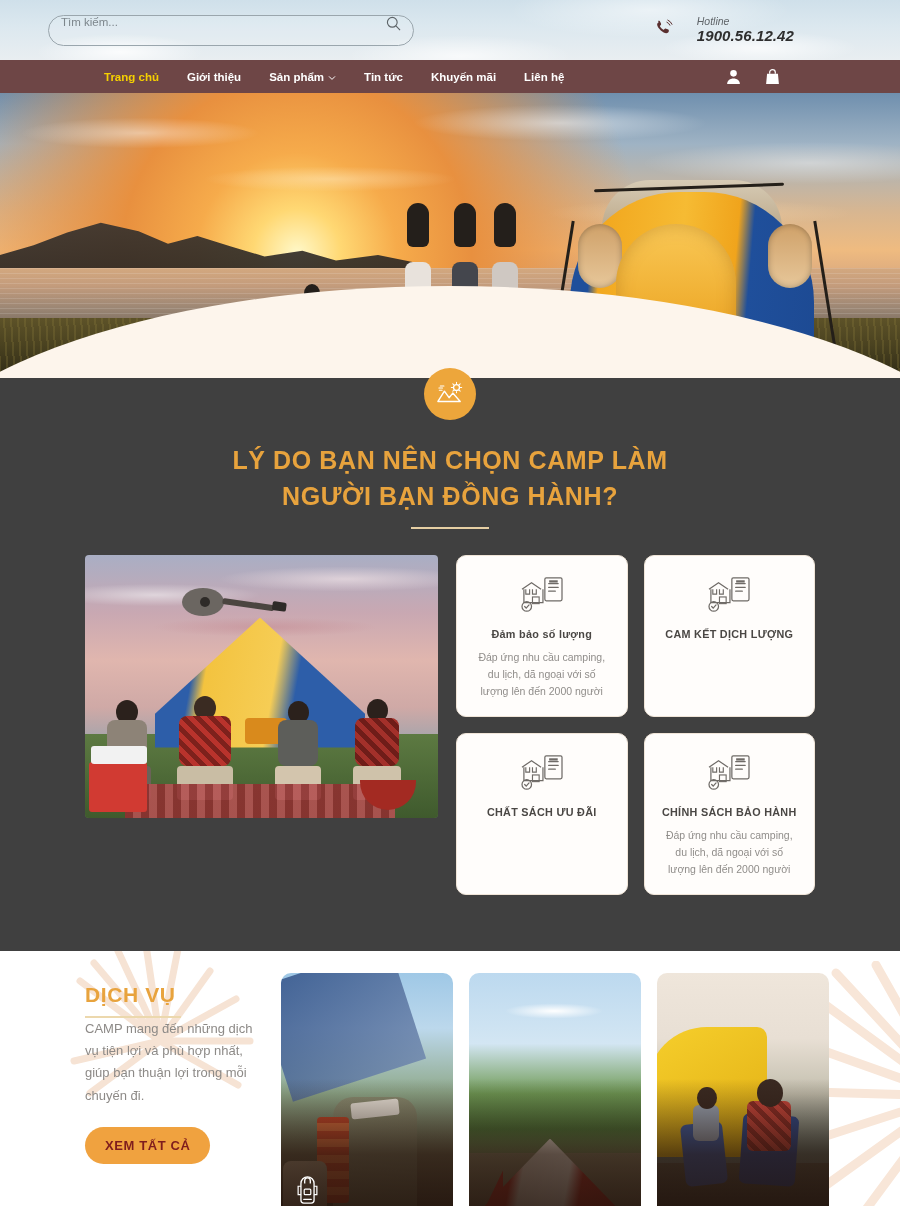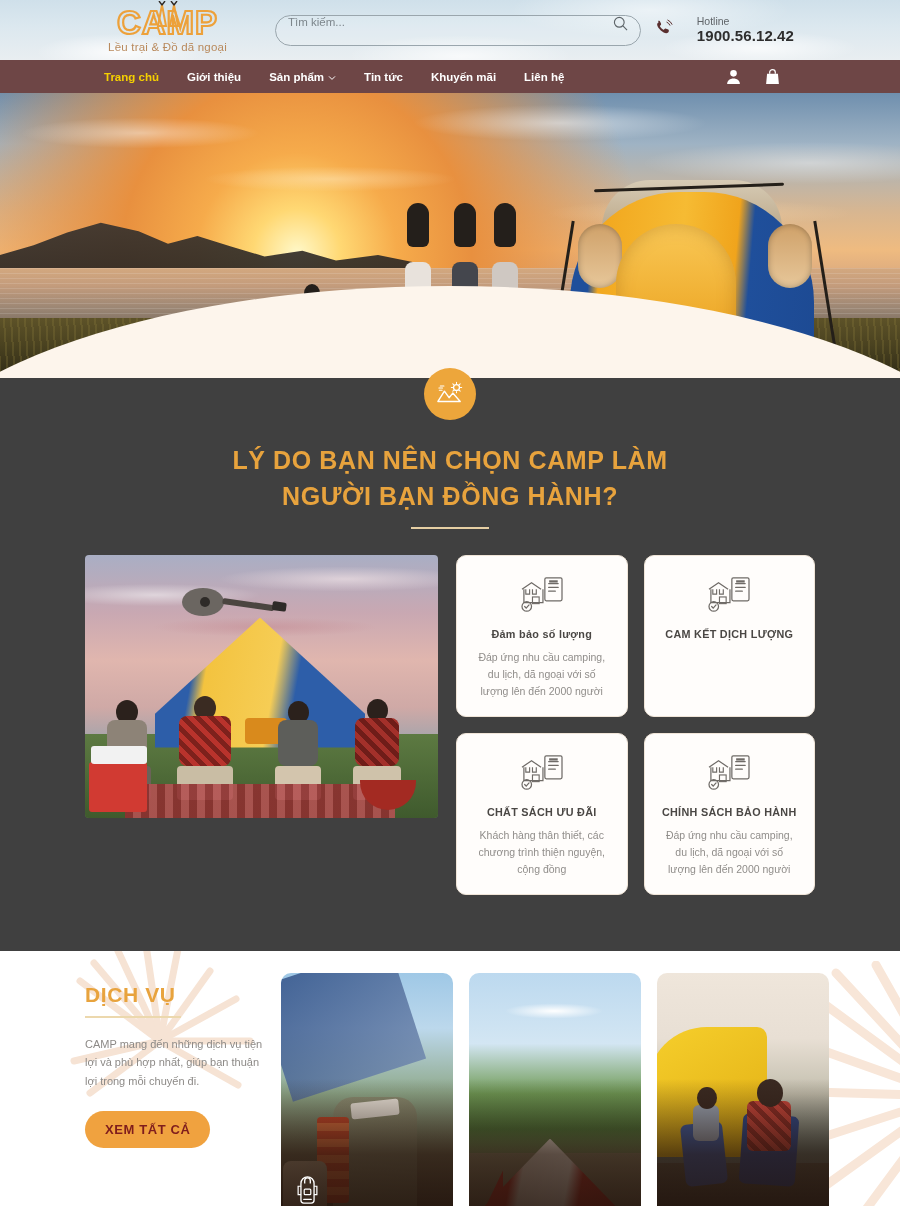--- a/index.html
+++ b/index.html
@@ -54,21 +54,21 @@
     display: flex; align-items: flex-start; padding: 0 12px;
   }
   .search-input {
     flex: 1; border: 0; background: transparent; outline: none;
     font-size: 11.5px; color: #5d6468; font-family: "Liberation Sans", sans-serif;
   }
   .search-input::placeholder { color: #7d868c; }
   .search-btn { background: transparent; border: 0; cursor: pointer; line-height: 0; }
 
   
-  .hotline { margin-left: auto; margin-right: 78px; display: flex; align-items: center; gap: 23px; }
+  .hotline { margin-left: auto; margin-right: 78px; display: flex; align-items: center; gap: 23px; font-style: italic; }
   .hotline-txt { line-height: 1.15; }
   .hotline-label { font-size: 10.5px; color: #5f6468; }
   .hotline-num { font-size: 15px; font-weight: 700; color: #2e2e2e; letter-spacing: .1px; }
 
   
   .nav {
     height: 33px; background: #6e4646;
     display: flex; align-items: center; padding: 0 44px;
     position: relative; z-index: 5;
   }
@@ -211,21 +211,21 @@
   }
   .wcard-desc { font-size: 10.5px; color: #908d8a; line-height: 1.62; }
 
   
   .services { position: relative; background: #ffffff; height: 274px; overflow: hidden; }
   .leaf { position: absolute; pointer-events: none; }
   .svc-inner { position: relative; z-index: 2; display: flex; padding: 22px 68px 0 85px; gap: 16px; }
   .svc-left { width: 180px; flex: 0 0 180px; padding-top: 10px; }
   .svc-heading { font-size: 21px; font-weight: 700; color: #e8a33d; letter-spacing: .6px; }
   .svc-rule { width: 96px; height: 2px; background: #ecd8ad; margin-top: 9px; }
-  .svc-desc { font-size: 11px; color: #8d8a87; line-height: 1.72; margin-top: 17px; }
+  .svc-desc { font-size: 13px; color: #8d8a87; line-height: 1.72; }
   .svc-btn {
     margin-top: 20px; display: inline-block; background: #f0a23f; color: #7f1d1d;
     font-size: 13px; font-weight: 700; letter-spacing: .6px;
     padding: 11px 20px; border: 0; border-radius: 22px; cursor: pointer;
     font-family: "Liberation Sans", sans-serif;
   }
   .svc-cards { display: flex; gap: 16px; }
   .scard {
     width: 172px; height: 252px; border-radius: 10px; overflow: hidden;
     position: relative; cursor: pointer;
@@ -248,33 +248,20 @@
 </style>
 </head>
 <body>
 
 <div class="page">
 
   <header class="topbar">
     <div class="clouds"></div>
     <div class="topbar-inner">
 
-      <div class="logo">
-        <div class="logo-mark">
-          <span class="logo-word">CAMP</span>
-          <span class="logo-tent">
-            <svg width="34" height="26" viewBox="0 0 34 26">
-              <path d="M7 25 L11 4 L15 25 Z" fill="none" stroke="#eda13a" stroke-width="2"></path>
-              <path d="M19 25 L23 4 L27 25 Z" fill="none" stroke="#eda13a" stroke-width="2"></path>
-              <path d="M11 4 L8 0 M11 4 L14 0 M23 4 L20 0 M23 4 L26 0" stroke="#2f2a26" stroke-width="1.4"></path>
-            </svg>
-          </span>
-        </div>
-        <div class="logo-sub">Lều trại &amp; Đồ dã ngoại</div>
-      </div>
 
       <div class="search-wrap">
         <div class="search-box">
           <input class="search-input" type="text" placeholder="Tìm kiếm..." style="">
           <button class="search-btn">
             <svg width="15" height="15" viewBox="0 0 16 16">
               <circle cx="6.7" cy="6.7" r="5.2" fill="none" stroke="#5d6468" stroke-width="1.2"></circle>
               <line x1="10.6" y1="10.6" x2="15" y2="15" stroke="#5d6468" stroke-width="1.2"></line>
             </svg>
           </button>
@@ -501,21 +488,20 @@
               <rect x="31.5" y="4.5" width="9" height="2.4" fill="#6f6b67"></rect>
               <path d="M5 14v14h20V14" fill="none" stroke="#6f6b67" stroke-width="1.3"></path>
               <path d="M3 14l10-7 10 7" fill="none" stroke="#6f6b67" stroke-width="1.3" stroke-linejoin="round"></path>
               <path d="M7 14v5h4v-5M14 14v5h4v-5" fill="none" stroke="#6f6b67" stroke-width="1.2"></path>
               <rect x="14" y="22" width="7" height="7" fill="none" stroke="#6f6b67" stroke-width="1.2"></rect>
               <circle cx="8" cy="32" r="5" fill="none" stroke="#6f6b67" stroke-width="1.3"></circle>
               <path d="M5.8 32l1.6 1.7 3-3.4" fill="none" stroke="#6f6b67" stroke-width="1.3" stroke-linecap="round"></path>
             </svg>
           </div>
           <div class="wcard-title">CHẤT SÁCH ƯU ĐÃI</div>
-          <div class="wcard-desc">Khách hàng thân thiết, các chương trình thiện nguyện, cộng đồng</div>
         </div>
 
         <div class="wcard">
           <div class="wcard-icon">
             <svg width="46" height="40" viewBox="0 0 48 42">
               <rect x="27" y="2" width="18" height="24" rx="1.5" fill="none" stroke="#6f6b67" stroke-width="1.3"></rect>
               <path d="M31 8h10M31 12h10M31 16h7" stroke="#6f6b67" stroke-width="1.3" stroke-linecap="round"></path>
               <rect x="31.5" y="4.5" width="9" height="2.4" fill="#6f6b67"></rect>
               <path d="M5 14v14h20V14" fill="none" stroke="#6f6b67" stroke-width="1.3"></path>
               <path d="M3 14l10-7 10 7" fill="none" stroke="#6f6b67" stroke-width="1.3" stroke-linejoin="round"></path>

